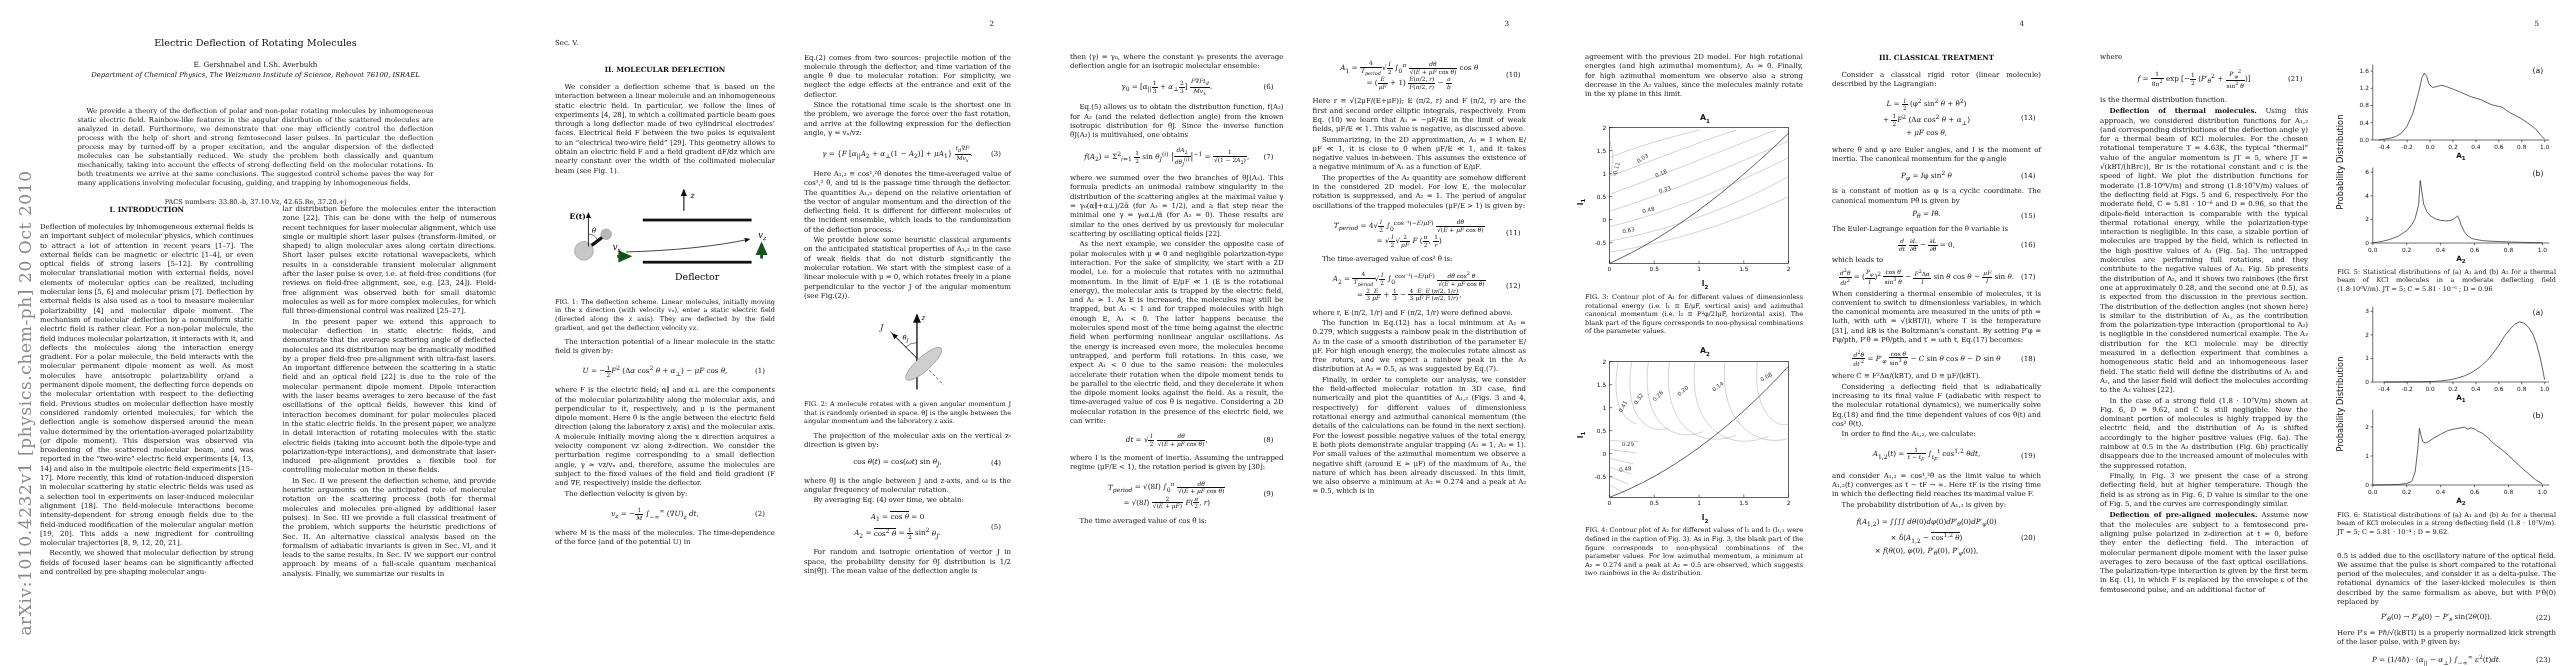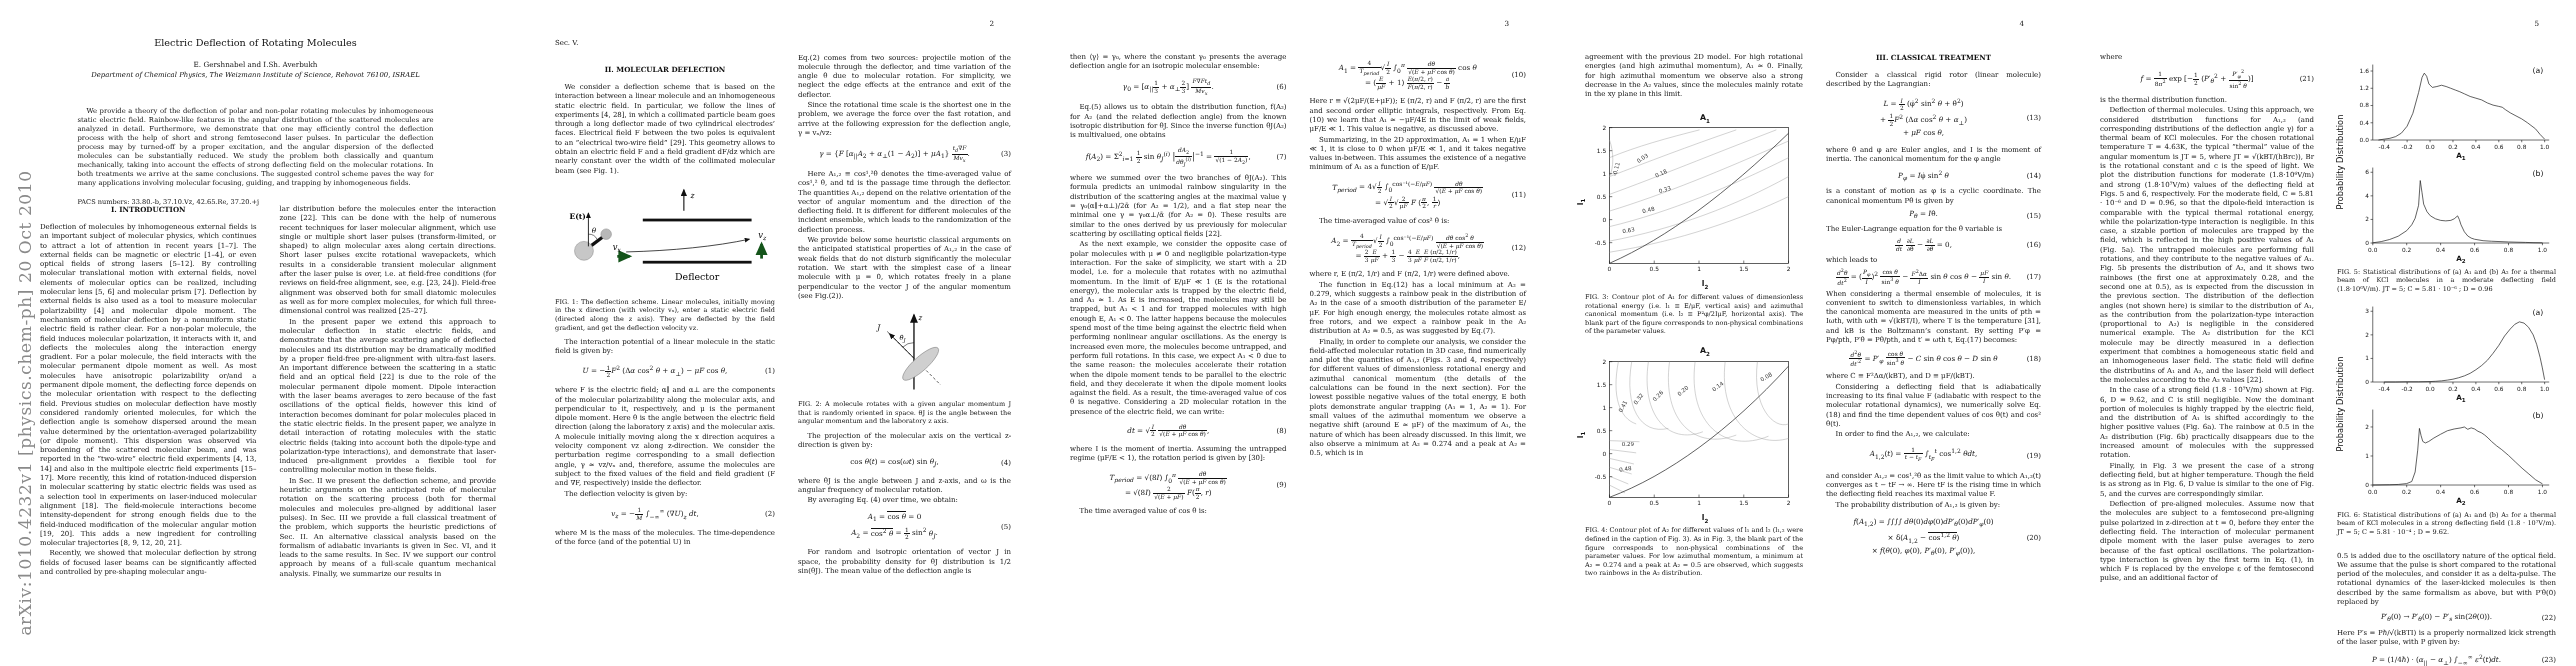--- a/index.html
+++ b/index.html
@@ -1,52 +1,52 @@
 <!DOCTYPE html>
 <html style="font-size:9px"><head>
 <meta charset="utf-8">
 <style>
   html,body{margin:0;padding:0;background:#fff;}
   body{width:2576px;height:667px;overflow:hidden;font-family:"DejaVu Serif","Liberation Serif",serif;color:#111;}
   .canvas{position:relative;width:2576px;height:667px;display:flex;}
   .page{position:relative;width:515px;height:667px;flex:0 0 515px;}
   .pagenum{position:absolute;top:19px;right:36px;font-size:7.2px;}
-  .cols{position:absolute;left:40px;top:0;width:456px;display:flex;gap:23px;}
+  .cols{position:absolute;left:40px;top:0;width:456px;display:flex;gap:29px;}
   .col{width:220px;}
   .b{font-size:7px;line-height:9.3px;text-align:justify;margin:0 0 1.1px 0;}
   .ind{text-indent:9.4px;}
   .noind{text-indent:0;}
   .sechead{font-size:7.1px;font-weight:bold;text-align:center;margin:11px 3.3px 9px 3.3px;line-height:9px;}
   .eqrow{display:flex;align-items:center;margin:6.7px 0 6.7px 0;}
   .eqbody{flex:1;text-align:center;font-size:7.2px;line-height:10.6px;}
-  .eqnum{width:20px;text-align:right;font-size:7px;}
+  .eqnum{width:20px;font-size:7px;}
   .fr{display:inline-flex;flex-direction:column;vertical-align:middle;text-align:center;font-size:0.82em;line-height:1.12;}
   .fr>span:first-child{border-bottom:0.4px solid #111;padding:0 1.1px;}
   .fr>span{padding:0 1.1px;}
   .ol{border-top:0.5px solid #111;}
   .caption{font-size:6.5px;line-height:8.6px;text-align:justify;margin:3.3px 0 5.6px 0;}
   .figwrap{margin:5.6px 0 3.3px 0;position:relative;}
   .figtitle{text-align:center;font-size:7.8px;font-family:"DejaVu Sans","Liberation Sans",sans-serif;font-weight:bold;}
   .figxlabel{text-align:center;font-size:7.8px;font-family:"DejaVu Sans","Liberation Sans",sans-serif;font-weight:bold;margin-top:-1.1px;}
   .figylabel{position:absolute;left:-4.4px;top:50%;transform:translate(-50%,-50%) rotate(-90deg);transform-origin:center;font-size:7.8px;font-family:"DejaVu Sans","Liberation Sans",sans-serif;font-weight:bold;white-space:nowrap;}
   .ylab-long{position:absolute;left:3.3px;top:50%;transform:translate(-50%,-50%) rotate(-90deg);font-size:8.3px;font-family:"DejaVu Sans","Liberation Sans",sans-serif;white-space:nowrap;}
   .banner{position:absolute;left:24.5px;top:403px;transform:translate(-50%,-50%) rotate(-90deg);transform-origin:center;font-size:17px;color:#8a8a8a;white-space:nowrap;letter-spacing:0.6px;font-family:"DejaVu Serif","Liberation Serif",serif;}
   .title{margin-top:37px;text-align:center;font-size:9.7px;}
   .authors{margin-top:12.2px;text-align:center;font-size:7.2px;}
   .affil{margin-top:2.2px;text-align:center;font-size:6.9px;font-style:italic;}
   .abstract{width:356px;margin:28px auto 0 auto;font-size:6.8px;line-height:9px;text-align:justify;text-indent:9px;}
-  .pacs{width:356px;margin:10px auto 0 auto;font-size:6.6px;text-align:left;}
+  .pacs{width:356px;margin:10px auto 0 auto;font-size:6.6px;text-align:center;}
   .ax{stroke:#111;stroke-width:1.1;fill:none;}
   .crv{stroke:#1c1c1c;stroke-width:1.25;fill:none;stroke-linejoin:round;}
   .tk{font-size:10.5px;font-family:"DejaVu Sans","Liberation Sans",sans-serif;fill:#111;}
   .pnl{font-size:14px;font-family:"DejaVu Sans","Liberation Sans",sans-serif;fill:#111;}
   .xlb{font-size:13px;font-family:"DejaVu Sans","Liberation Sans",sans-serif;fill:#111;font-weight:bold;text-anchor:middle;}
   .cont{stroke:#9a9a9a;stroke-width:0.8;fill:none;}
   .contlbl{font-size:10px;font-family:"DejaVu Sans","Liberation Sans",sans-serif;fill:#333;}
-  .bold-lead{font-weight:normal;margin-top:35px;}
+  .bold-lead{font-weight:bold;margin-top:35px;}
   svg text{user-select:none;}
 </style>
 </head>
 <body>
 
 <div class="canvas">
 
   <div class="page">
     <div class="banner">arXiv:1010.4232v1  [physics.chem-ph]  20 Oct 2010</div>
     <div style="position:absolute;left:36px;top:0;width:439px;">
@@ -262,20 +262,21 @@
                 <span><i>E</i>(<i>π</i>/2, <i>r</i>)</span>
                 <span><i>F</i>(<i>π</i>/2, <i>r</i>)</span>
               </span> − <span class="fr">
                 <span><i>a</i></span>
                 <span><i>b</i></span>
               </span></span>
             <span class="eqnum">(10)</span>
           </div>
         <p class="b noind">Here r ≡ √(2μF/(E+μF)); E (π/2, r) and F (π/2, r) are the first and second order elliptic integrals, respectively.  From Eq. (10) we learn that A₁ ≈ −μF/4E in the limit of weak fields, μF/E ≪ 1.  This value is negative, as discussed above.</p>
         <p class="b ind">Summarizing, in the 2D approximation, A₁ = 1 when E/μF ≪ 1, it is close to 0 when μF/E ≪ 1, and it takes negative values in-between.  This assumes the existence of a negative minimum of A₁ as a function of E/μF.</p>
+        <p class="b ind">The properties of the A₂ quantity are somehow different in the considered 2D model.  For low E, the molecular rotation is suppressed, and A₂ = 1.  The period of angular oscillations of the trapped molecules (μF/E &gt; 1) is given by:</p>
         <div class="eqrow">
             <span class="eqbody"><i>T<sub>period</sub></i> = 4√<span class="fr">
                 <span><i>I</i></span>
                 <span>2</span>
               </span> ∫<sub>0</sub><sup>cos⁻¹(−<i>E</i>/<i>μF</i>)</sup> <span class="fr">
                 <span><i>dθ</i></span>
                 <span>√(<i>E</i> + <i>μF</i> cos <i>θ</i>)</span>
               </span><br>= √<span class="fr">
                 <span><i>I</i></span>
                 <span>2</span>

